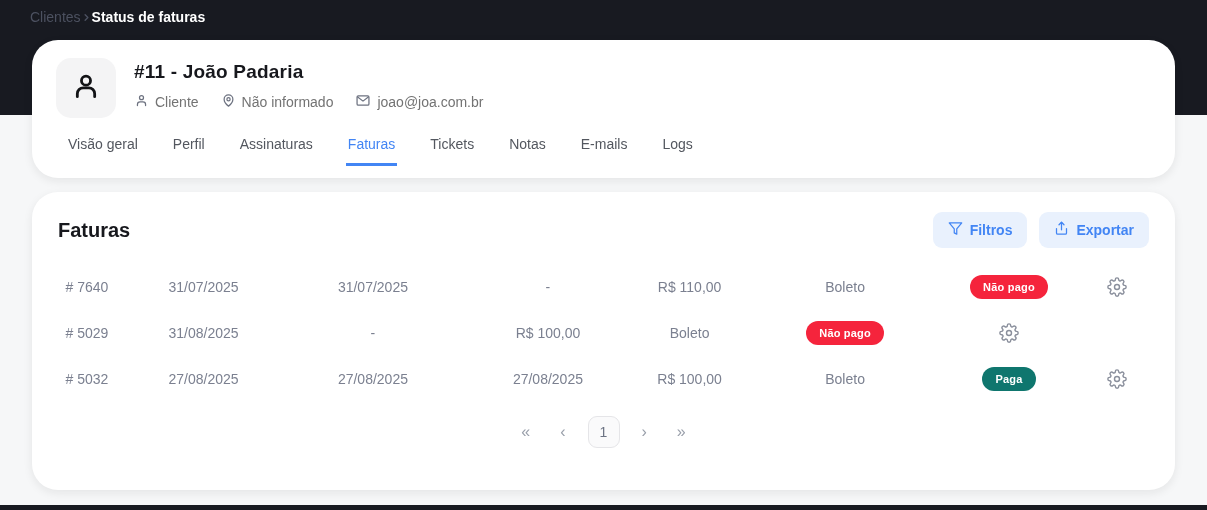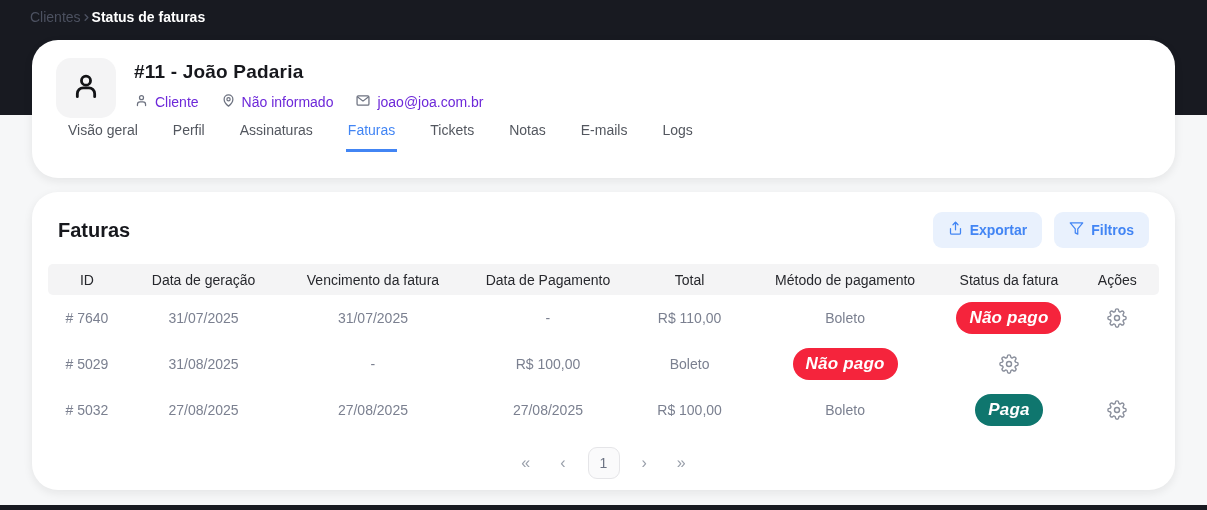--- a/index.html
+++ b/index.html
@@ -39,28 +39,28 @@
   .profile-row { display: flex; align-items: flex-start; gap: 18px; }
   .avatar {
     width: 60px; height: 60px; border-radius: 15px;
     background: #f4f4f5; display: flex; align-items: center; justify-content: center;
     flex: 0 0 auto;
   }
   .profile-info { padding-top: 3px; }
   .profile-title { font-size: 19px; font-weight: 700; color: #17181d; letter-spacing: .2px; }
   .profile-meta {
     display: flex; align-items: flex-start; gap: 22px; margin-top: 10px;
-    font-size: 14px; color: #6d28d9; font-weight: 500;
+    font-size: 14px; color: #737373; font-weight: 500;
   }
   .meta-item { display: flex; align-items: center; gap: 6px; }
   .meta-item svg { stroke: #6d7280; }
 
   
   .tabs {
-    display: flex; gap: 31px; padding-left: 10px;
+    display: flex; gap: 31px; margin-top: 14px; padding-left: 10px;
     font-size: 14px; color: #53575f;
   }
   .tab { padding: 4px 2px 11px 2px; cursor: pointer; border-bottom: 3px solid transparent; }
   .tab.active { color: #4285f4; font-weight: 500; border-bottom-color: #4285f4; }
 
   
   .invoices-card { top: 192px; height: 298px; padding: 16px 16px 0 16px; }
   .invoices-header {
     display: flex; align-items: center; justify-content: space-between;
     padding: 4px 10px 16px 10px;
@@ -85,21 +85,21 @@
   }
   .tbl-head {
     background: #f4f4f5; border-radius: 5px; height: 31px;
     font-size: 14px; color: #27282d; font-weight: 500;
   }
   .tbl-head > div { text-align: center; }
   .tbl-row { height: 46px; font-size: 14px; color: #7b8090; }
   .tbl-row > div { text-align: center; }
   .badge {
     display: inline-block; padding: 6px 13px; border-radius: 999px;
-    color: #ffffff; font-size: 17px; font-weight: 600; letter-spacing: .2px; font-style: italic;
+    color: #ffffff; font-size: 11px; font-weight: 600; letter-spacing: .2px;
   }
   .gear-btn { background: none; border: none; cursor: pointer; padding: 2px; line-height: 0; }
   .gear-btn svg { stroke: #8a8f9c; }
 
   
   .pagination {
     display: flex; align-items: center; justify-content: center; gap: 14px;
     margin-top: 14px; color: #9aa0ab; font-size: 15px;
   }
   .page-nav {
@@ -183,49 +183,39 @@
   </div>
 </div>
 
 <div class="card invoices-card">
   <div class="invoices-header">
     <div class="invoices-title">Faturas</div>
     <div class="header-buttons">
       <button class="btn">
         <span>
           <svg width="15" height="15" viewBox="0 0 24 24" fill="none" stroke-width="2" stroke-linecap="round" stroke-linejoin="round">
+              <polygon points="22 3 2 3 10 12.5 10 19 14 21 14 12.5 22 3"></polygon>
+            </svg>
+        </span>
+        <span>Filtros</span>
+      </button>
+      <button class="btn">
+        <span>
+          <svg width="15" height="15" viewBox="0 0 24 24" fill="none" stroke-width="2" stroke-linecap="round" stroke-linejoin="round">
               <path d="M4 12v7a2 2 0 0 0 2 2h12a2 2 0 0 0 2-2v-7"></path>
               <polyline points="8 6 12 2 16 6"></polyline>
               <line x1="12" y1="2" x2="12" y2="14"></line>
             </svg>
         </span>
         <span>Exportar</span>
       </button>
-      <button class="btn">
-        <span>
-          <svg width="15" height="15" viewBox="0 0 24 24" fill="none" stroke-width="2" stroke-linecap="round" stroke-linejoin="round">
-              <polygon points="22 3 2 3 10 12.5 10 19 14 21 14 12.5 22 3"></polygon>
-            </svg>
-        </span>
-        <span>Filtros</span>
-      </button>
     </div>
   </div>
 
   <div class="tbl">
-    <div class="tbl-grid tbl-head">
-      <div>ID</div>
-      <div>Data de geração</div>
-      <div>Vencimento da fatura</div>
-      <div>Data de Pagamento</div>
-      <div>Total</div>
-      <div>Método de pagamento</div>
-      <div>Status da fatura</div>
-      <div>Ações</div>
-    </div>
 
     <div class="tbl-grid tbl-row">
       <div># 7640</div>
       <div>31/07/2025</div>
       <div>31/07/2025</div>
       <div>-</div>
       <div>R$ 110,00</div>
       <div>Boleto</div>
       <div><span class="badge" style="background: rgb(245, 36, 60);">Não pago</span></div>
       <div><button class="gear-btn"><span><svg width="20" height="20" viewBox="0 0 24 24" fill="none" stroke-width="1.7" stroke-linecap="round" stroke-linejoin="round">

